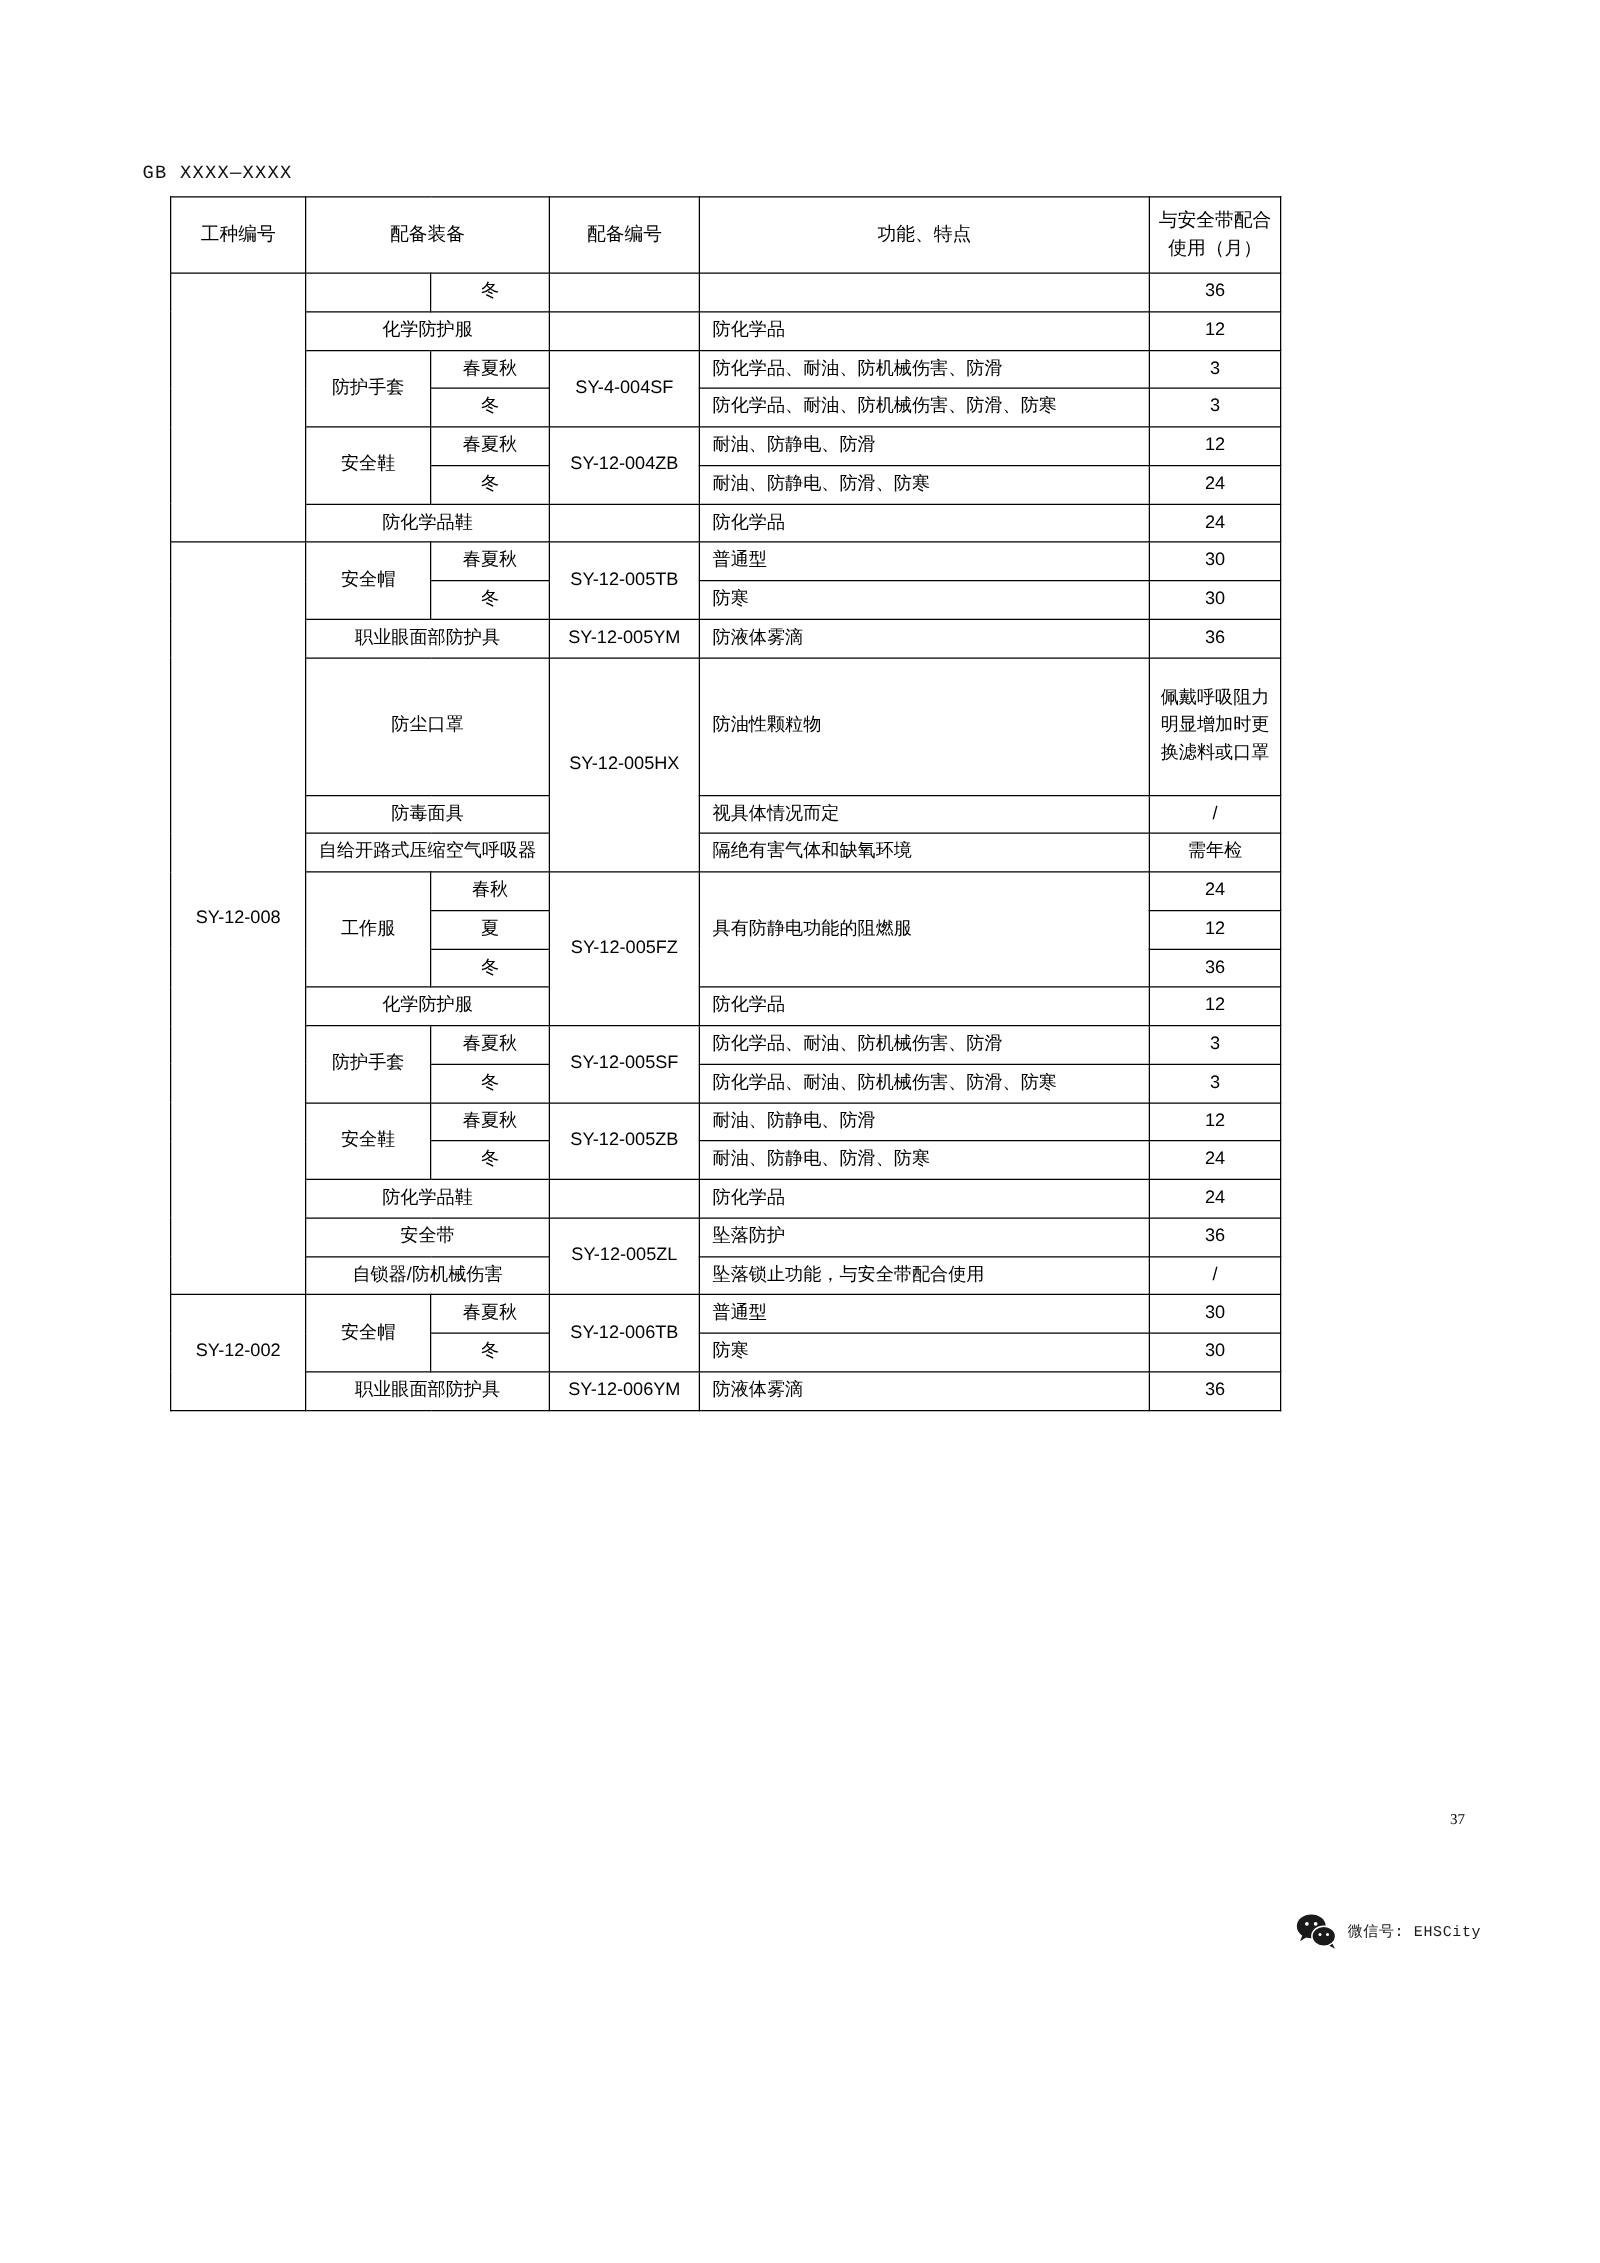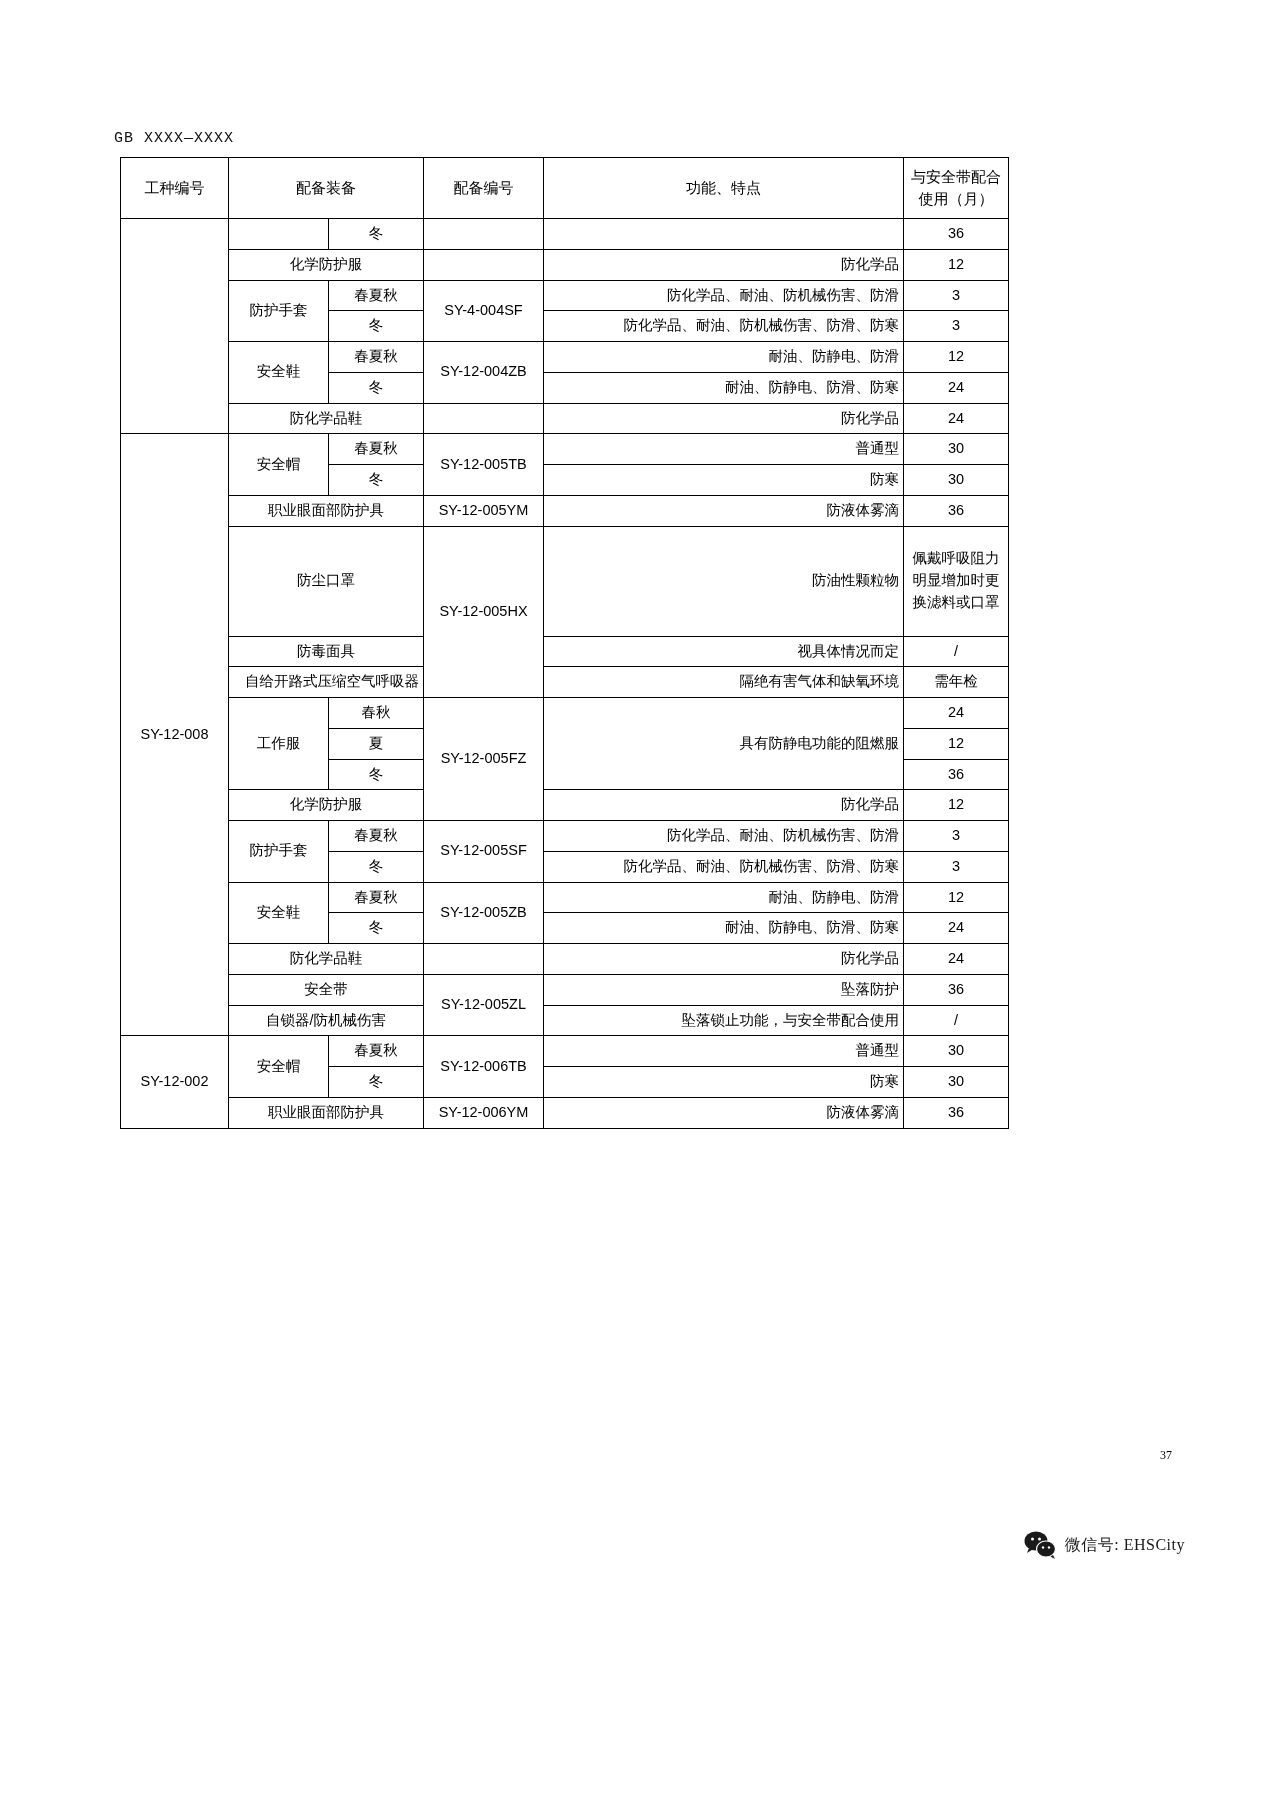--- a/index.html
+++ b/index.html
@@ -24,42 +24,42 @@
     position: absolute;
     left: 114px;
     top: 130px;
     font-family: "Liberation Mono", "DejaVu Sans Mono", monospace;
     font-size: 15px;
     letter-spacing: 1px;
     color: #111;
   }
   table.main {
     position: absolute;
-    left: 120px;
+    left: 136px;
     top: 157px;
     width: 888px;
     border-collapse: collapse;
     table-layout: fixed;
   }
   table.main td, table.main th {
     border: 1px solid #000;
     font-size: 14.5px;
     font-weight: normal;
     text-align: center;
     vertical-align: middle;
     padding: 4px 4px;
     line-height: 1.5;
     font-family: "Liberation Sans", "DejaVu Sans", sans-serif;
   }
   table.main thead th {
     height: 52px;
     font-size: 15px;
   }
   table.main td.left {
-    text-align: right;
+    text-align: left;
     padding-left: 10px;
   }
   .code-cell {
     font-family: "Liberation Serif", "DejaVu Serif", serif;
     font-size: 14.5px;
   }
   .num {
     font-family: "Liberation Serif", "DejaVu Serif", serif;
     font-size: 14.5px;
   }
@@ -81,22 +81,22 @@
     align-items: center;
     gap: 8px;
   }
   .footer-badge .logo {
     width: 34px;
     height: 34px;
     position: relative;
   }
   .footer-badge .logo svg { display:block; }
   .footer-badge .txt {
-    font-family: Liberation Serif, serif;
-    font-size: 16px;
+    font-family: Liberation Mono, monospace;
+    font-size: 12px;
     color: #1a1a1a;
     letter-spacing: 0.5px;
   }
   
   col.c1 { width: 108px; }
   col.c2 { width: 100px; }
   col.c3 { width: 95px; }
   col.c4 { width: 120px; }
   col.c5 { width: 360px; }
   col.c6 { width: 105px; }

